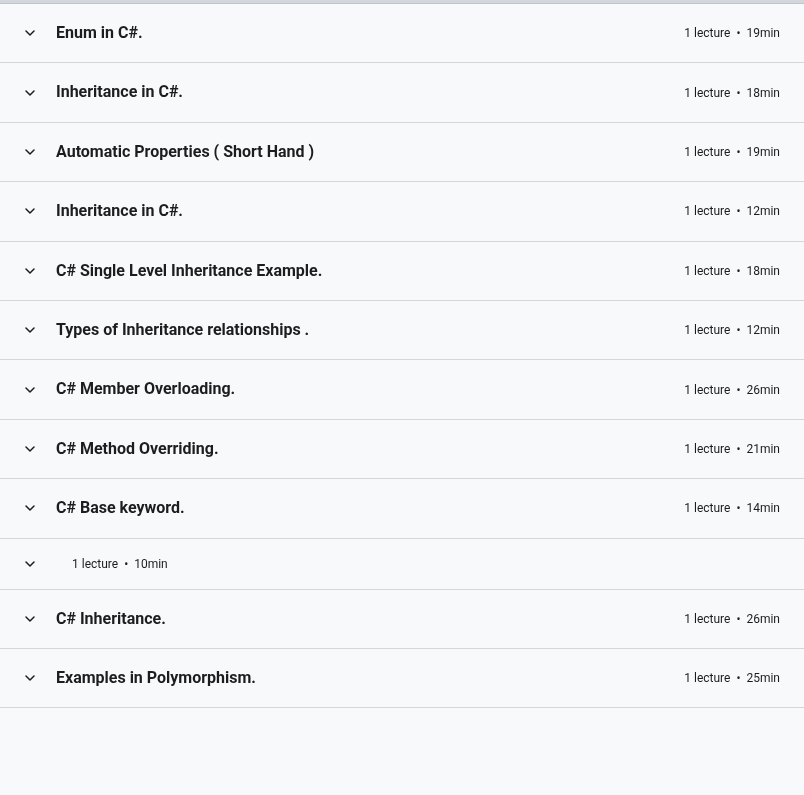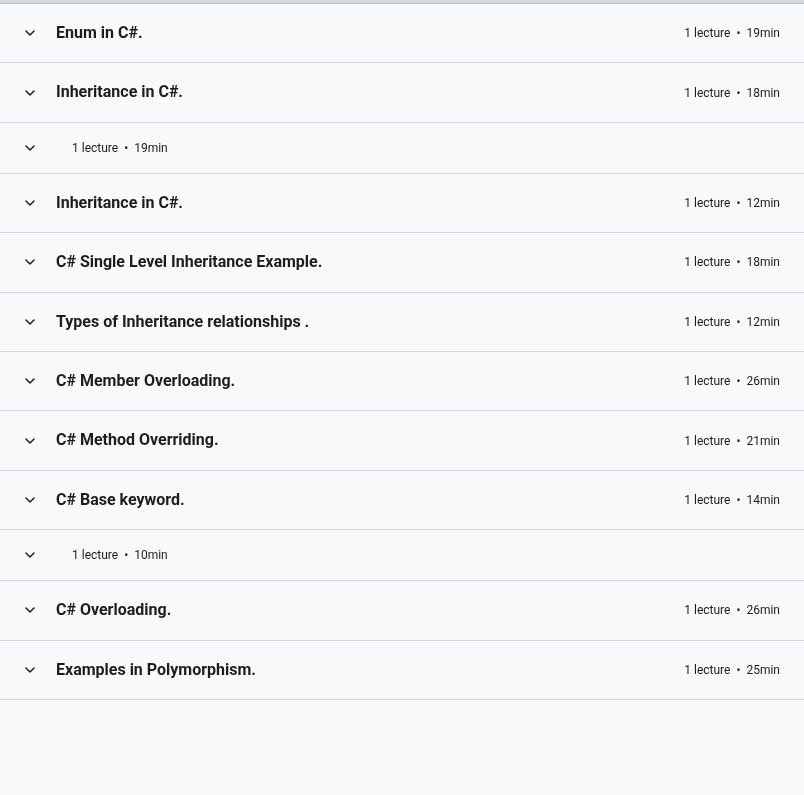--- a/index.html
+++ b/index.html
@@ -94,20 +94,21 @@
       <span>18min</span>
     </span>
   </div>
 
   <div class="section-row">
     <span class="chevron">
       <svg viewBox="0 0 10 6" fill="none">
           <path d="M1 1L5 5L9 1" stroke="currentColor" stroke-width="1.5" stroke-linecap="round" stroke-linejoin="round"></path>
         </svg>
     </span>
+    <span class="section-title">Automatic Properties ( Short Hand )</span>
     <span class="section-meta">
       <span>1 lecture</span>
       <span class="dot-sep">•</span>
       <span>19min</span>
     </span>
   </div>
 
   <div class="section-row">
     <span class="chevron">
       <svg viewBox="0 0 10 6" fill="none">
@@ -204,21 +205,21 @@
       <span>10min</span>
     </span>
   </div>
 
   <div class="section-row">
     <span class="chevron">
       <svg viewBox="0 0 10 6" fill="none">
           <path d="M1 1L5 5L9 1" stroke="currentColor" stroke-width="1.5" stroke-linecap="round" stroke-linejoin="round"></path>
         </svg>
     </span>
-    <span class="section-title">C# Overloading.</span>
+    <span class="section-title">C# Inheritance.</span>
     <span class="section-meta">
       <span>1 lecture</span>
       <span class="dot-sep">•</span>
       <span>26min</span>
     </span>
   </div>
 
   <div class="section-row">
     <span class="chevron">
       <svg viewBox="0 0 10 6" fill="none">

